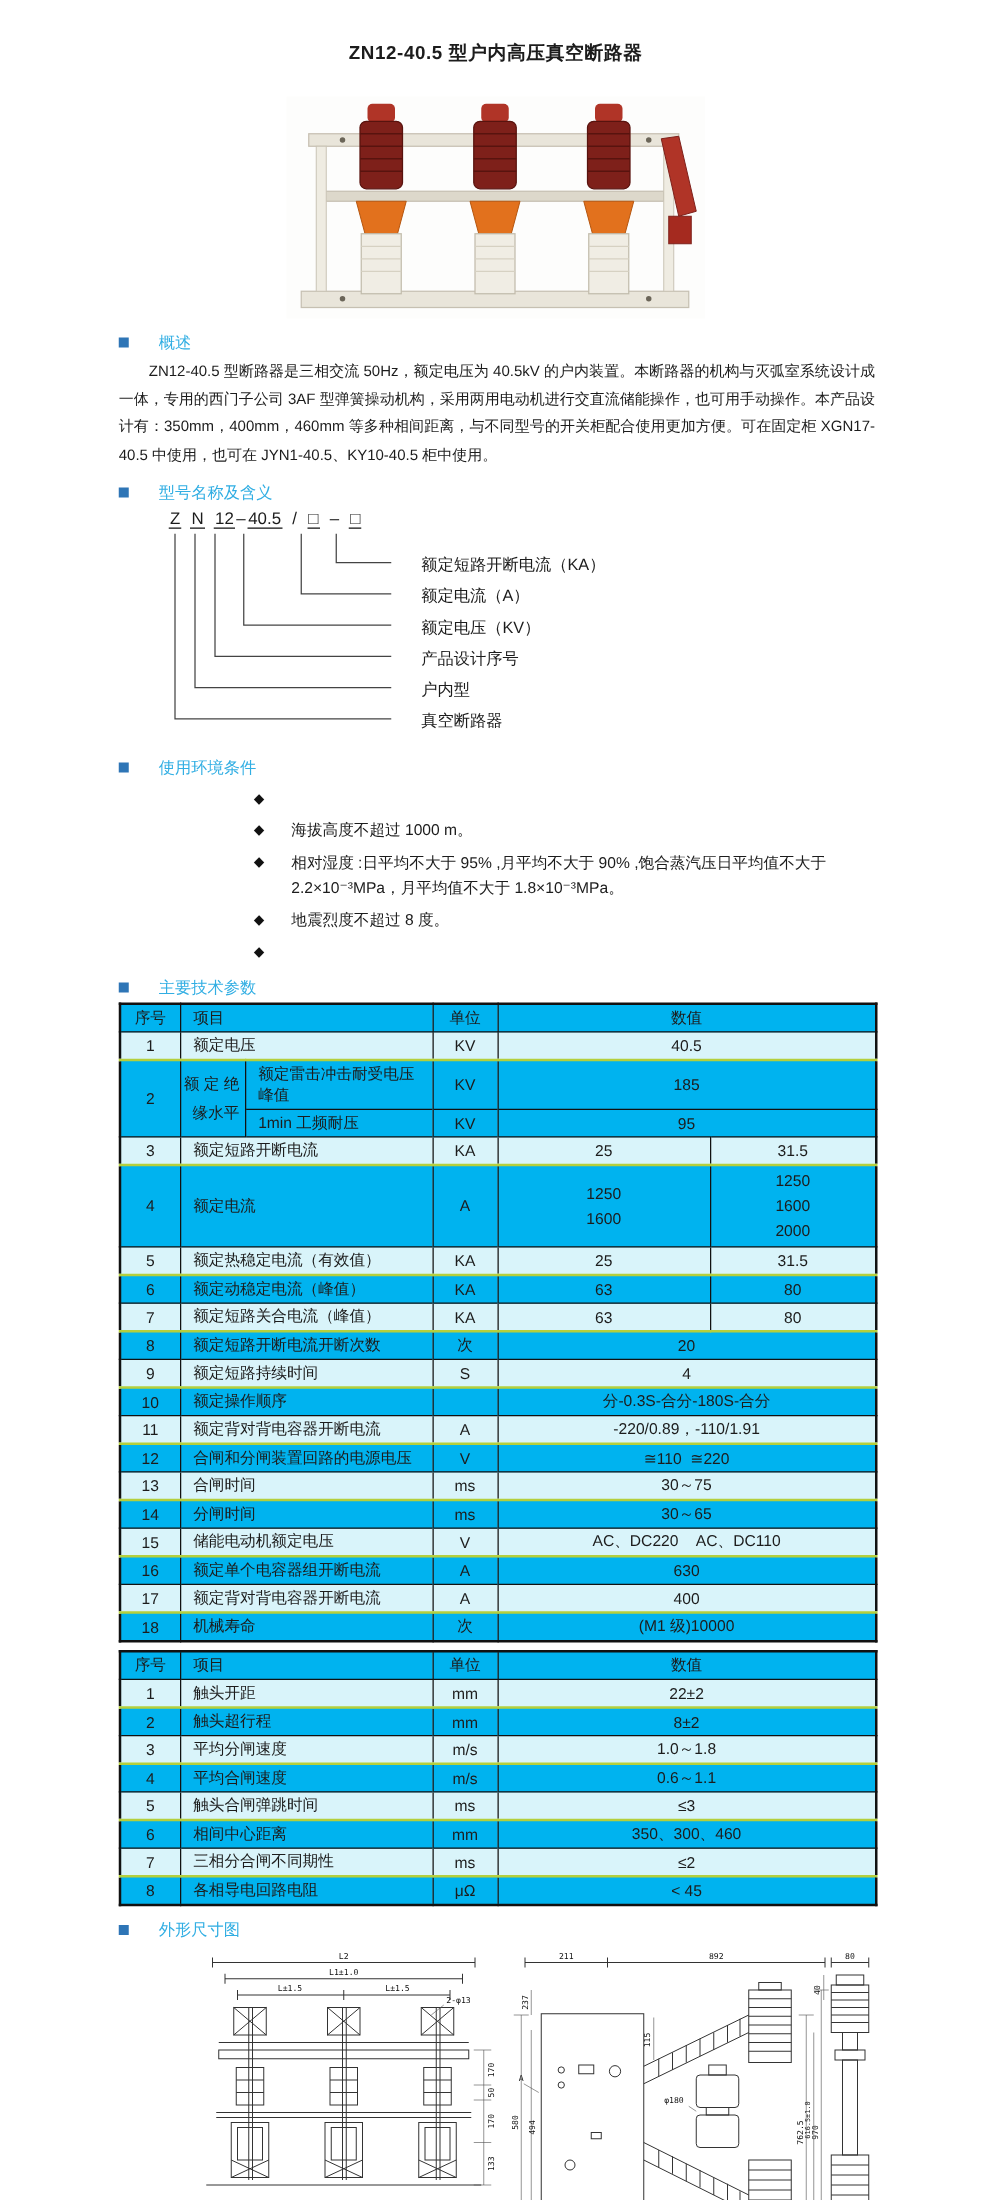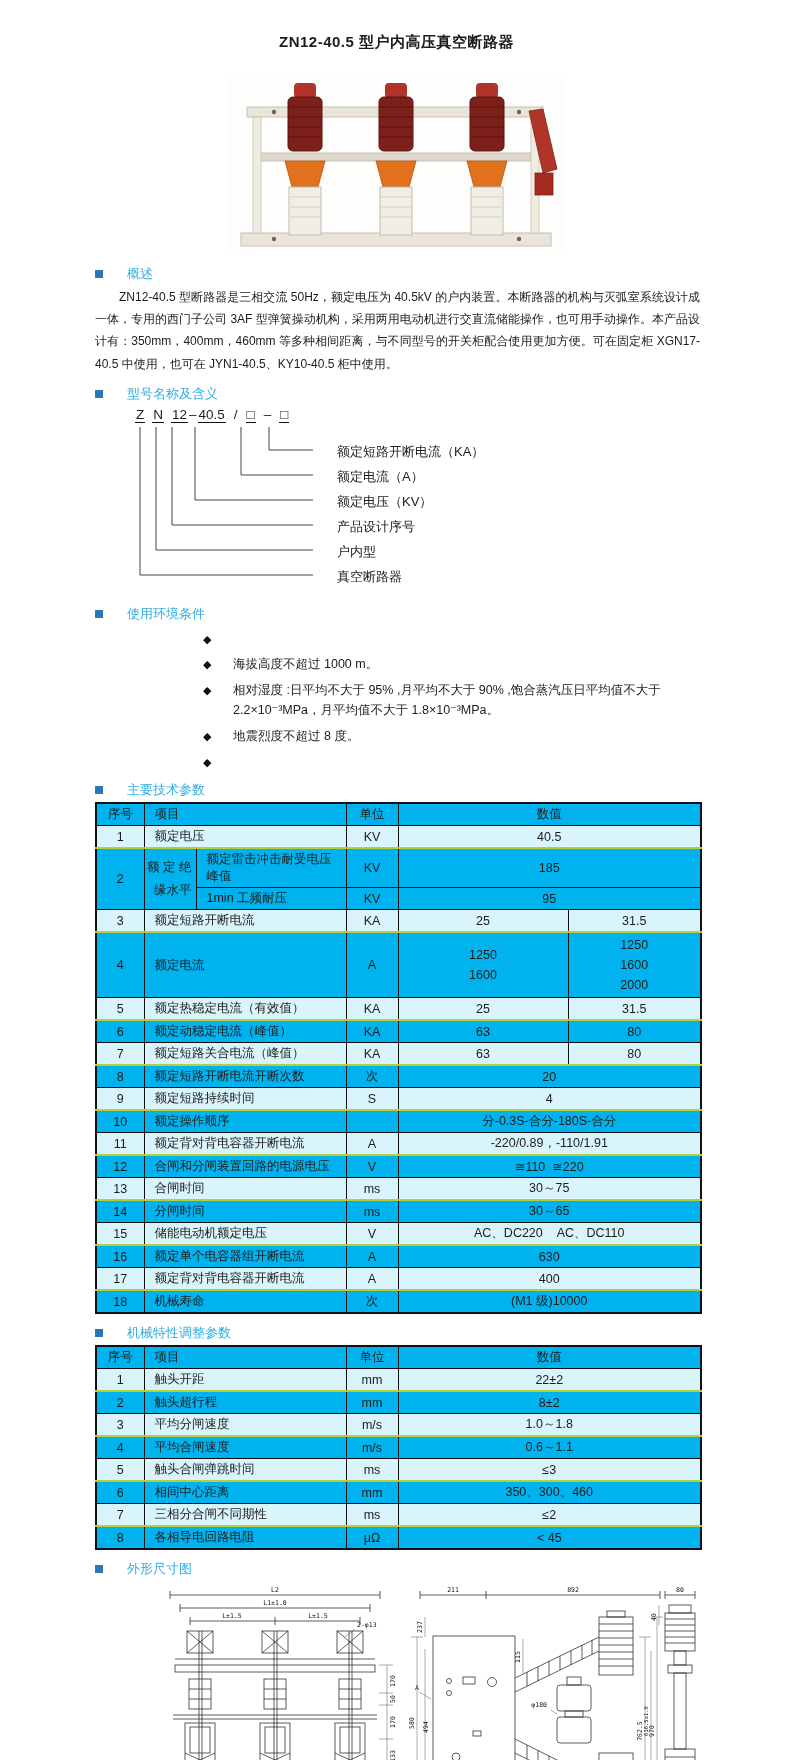--- a/index.html
+++ b/index.html
@@ -313,24 +313,20 @@
       </tr>
       <tr class="bl acc">
         <td>18</td>
             <td class="item" colspan="2">机械寿命</td>
             <td>次</td>
             <td colspan="2">(M1 级)10000</td>
       </tr>
     </tbody>
       </table>
 
-    <div class="sec-head">
-      <span class="sq"></span>
-      <span class="txt">机械特性调整参数</span>
-    </div>
     <table class="params">
       <colgroup>
           <col style="width:48px">
           <col style="width:52px">
           <col style="width:150px">
           <col style="width:52px">
           <col style="width:170px">
           <col style="width:133px">
         </colgroup>
       <tbody>

